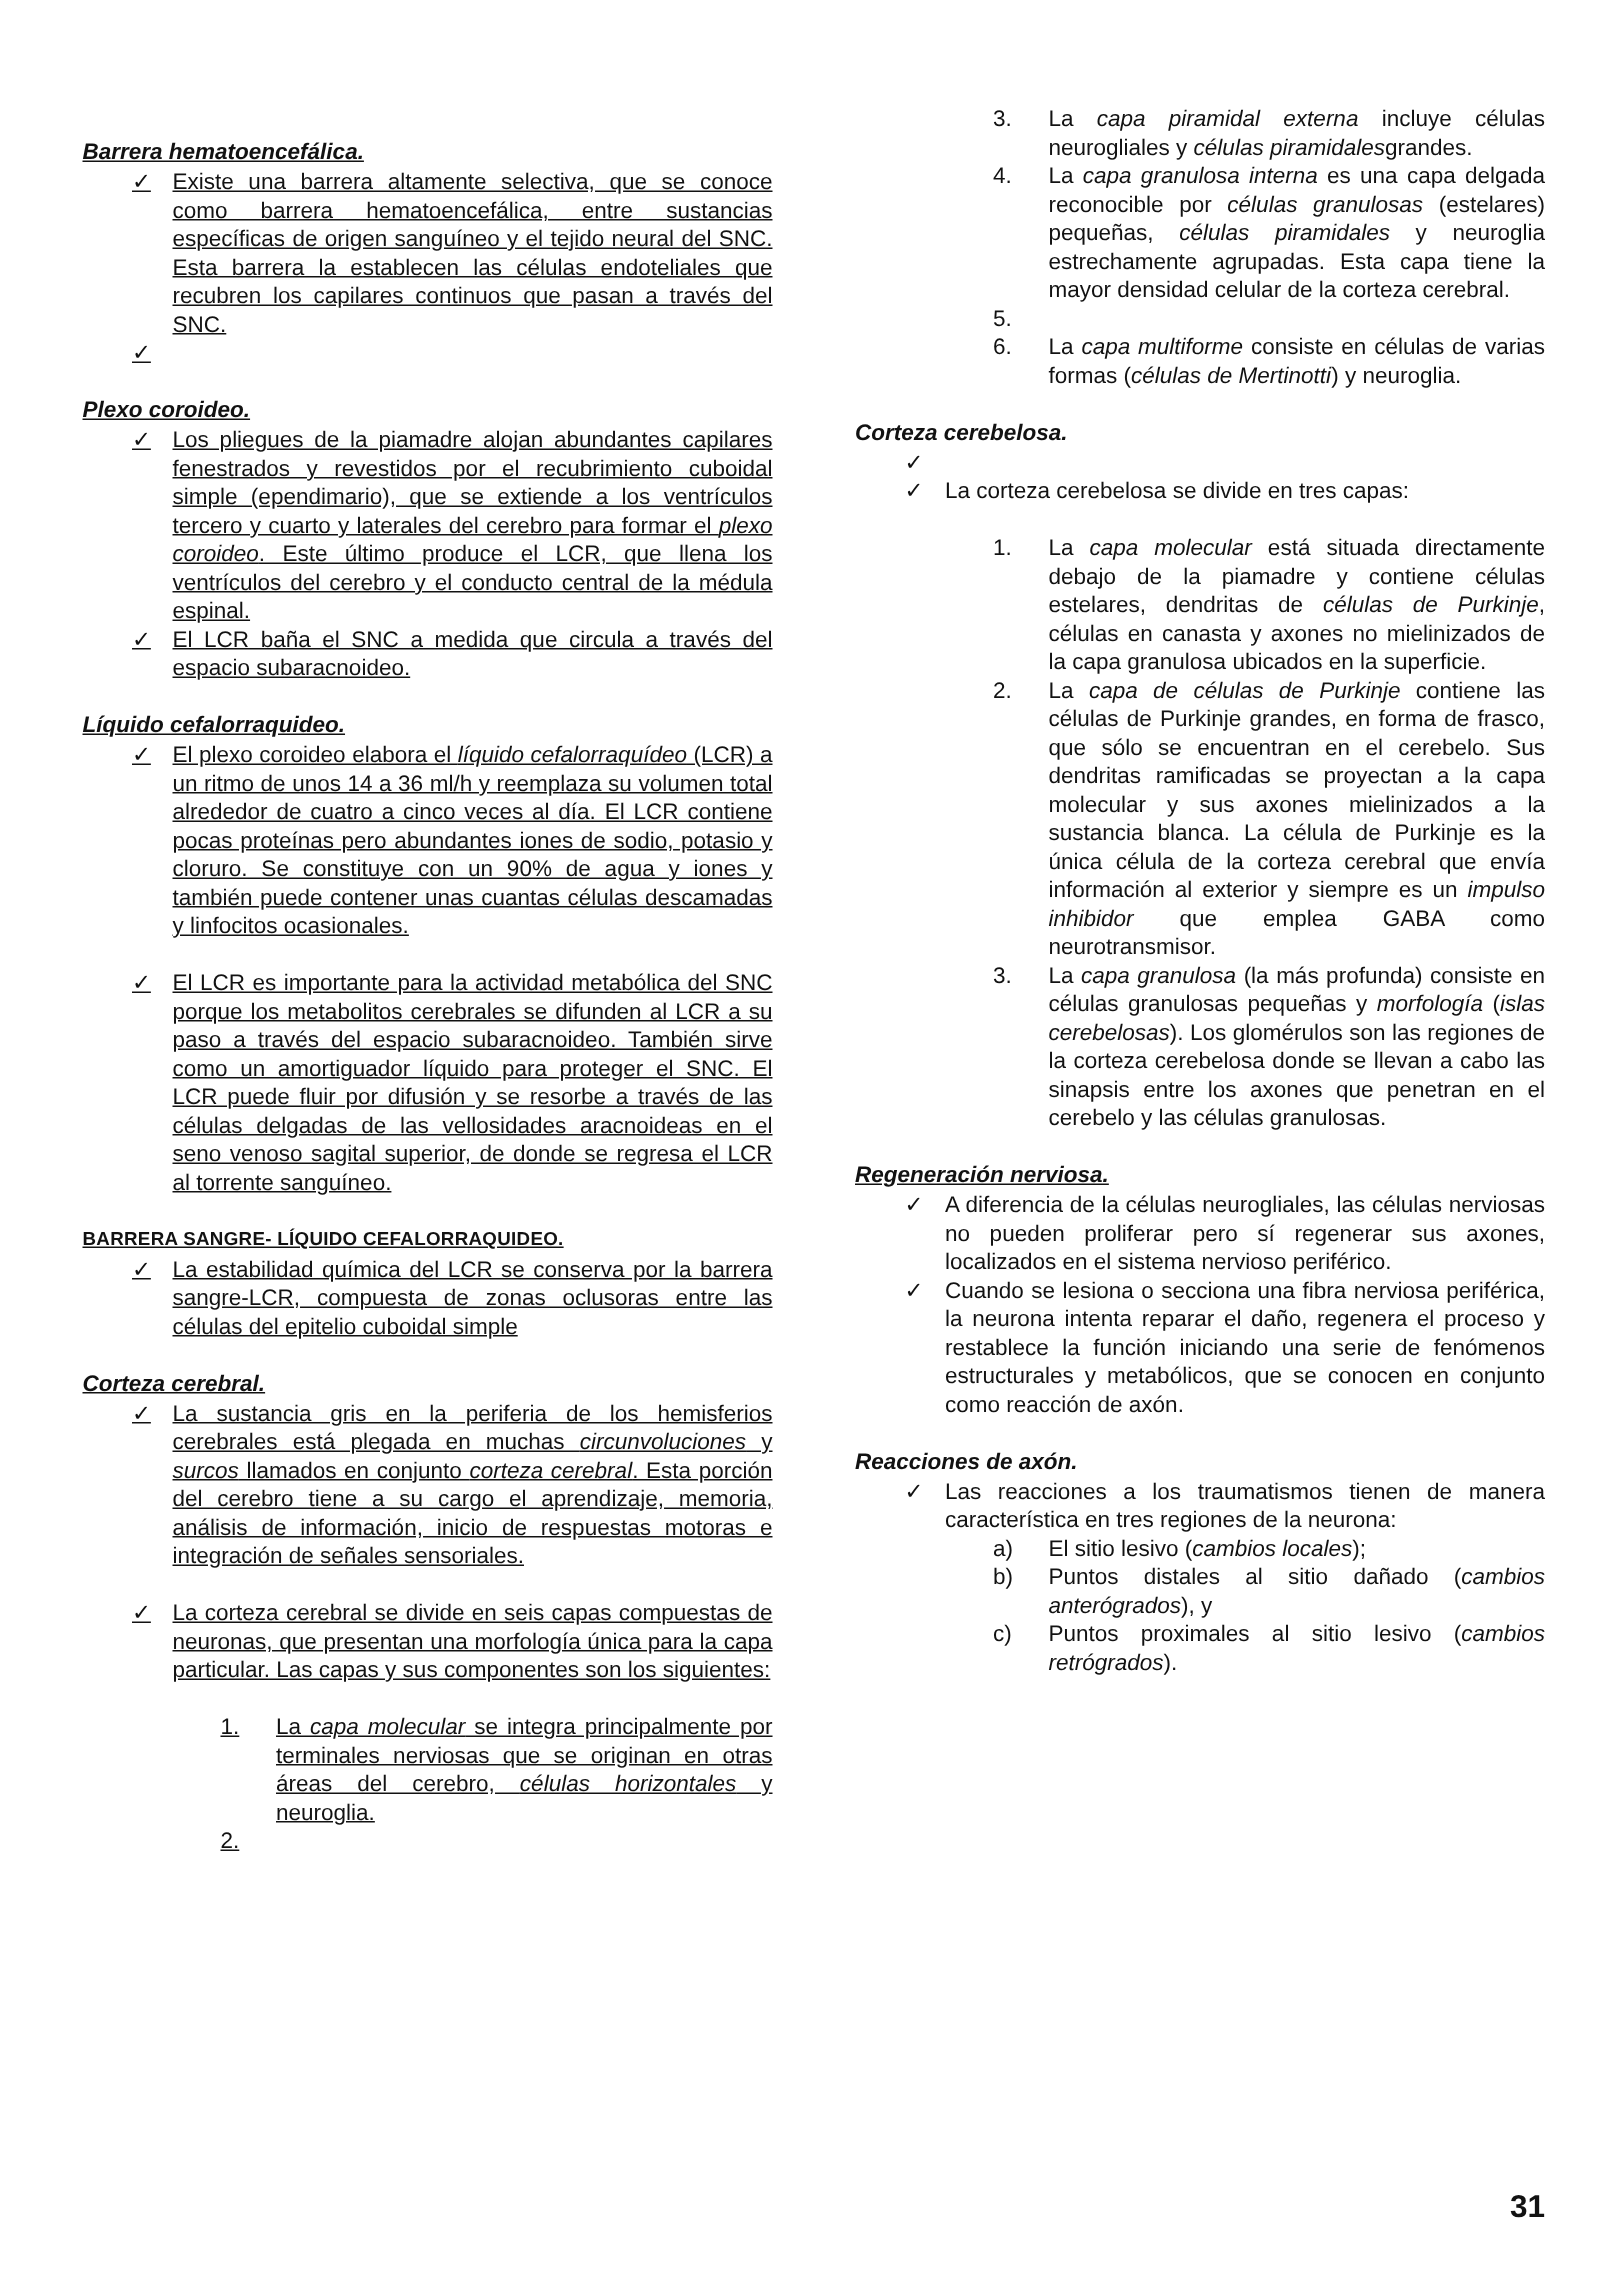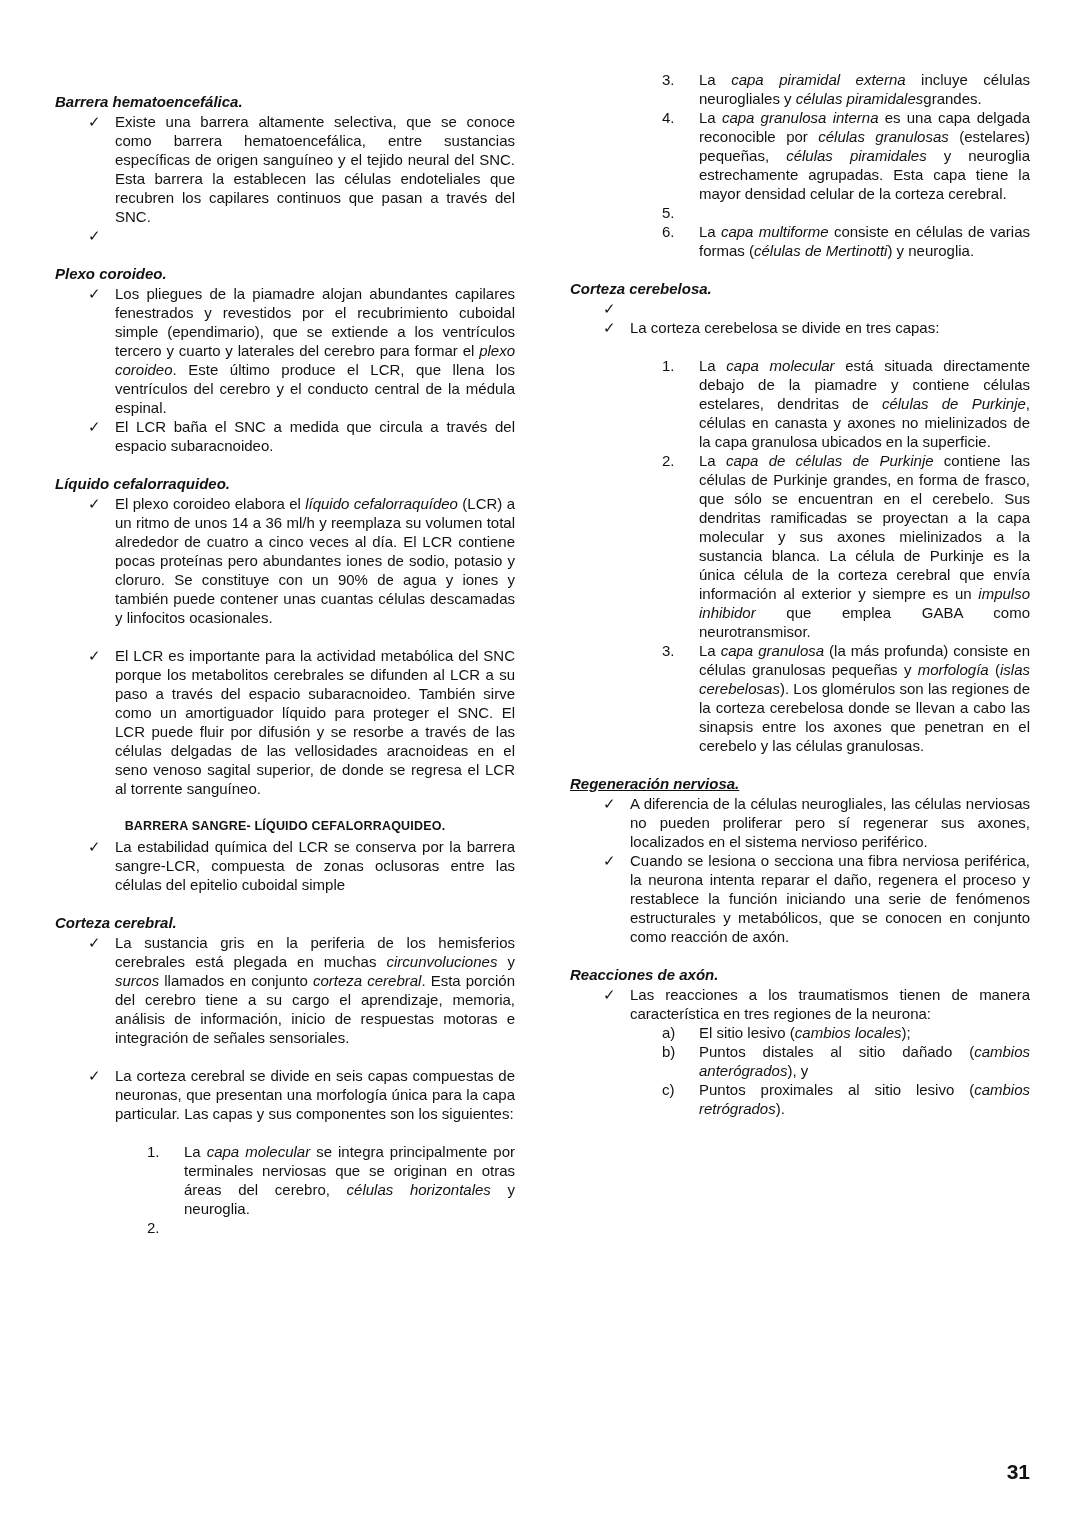--- a/index.html
+++ b/index.html
@@ -15,33 +15,32 @@
     overflow: hidden;
   }
   .page {
     position: absolute;
     inset: 0;
     padding: 70px 50px 0 55px;
     display: flex;
     gap: 55px;
   }
   .col { width: 465px; }
-  .col-left { padding-top: 22px; }
+  .col-left { padding-top: 22px; text-decoration: underline; }
   .section { margin-bottom: 19px; }
   .heading {
     font-size: 15px;
     font-weight: bold;
     font-style: italic;
     margin-bottom: 1px;
   }
   .heading.caps {
     font-style: normal;
     font-size: 12.5px;
     letter-spacing: 0.2px;
-    text-align: center;
   }
   .heading.underline { text-decoration: underline; }
   .item {
     display: flex;
     text-align: justify;
   }
   .item.gap { margin-top: 19px; }
   .item.check { padding-left: 33px; }
   .item.check > .marker { flex: 0 0 27px; }
   .item.numbered, .item.lettered { padding-left: 92px; }

